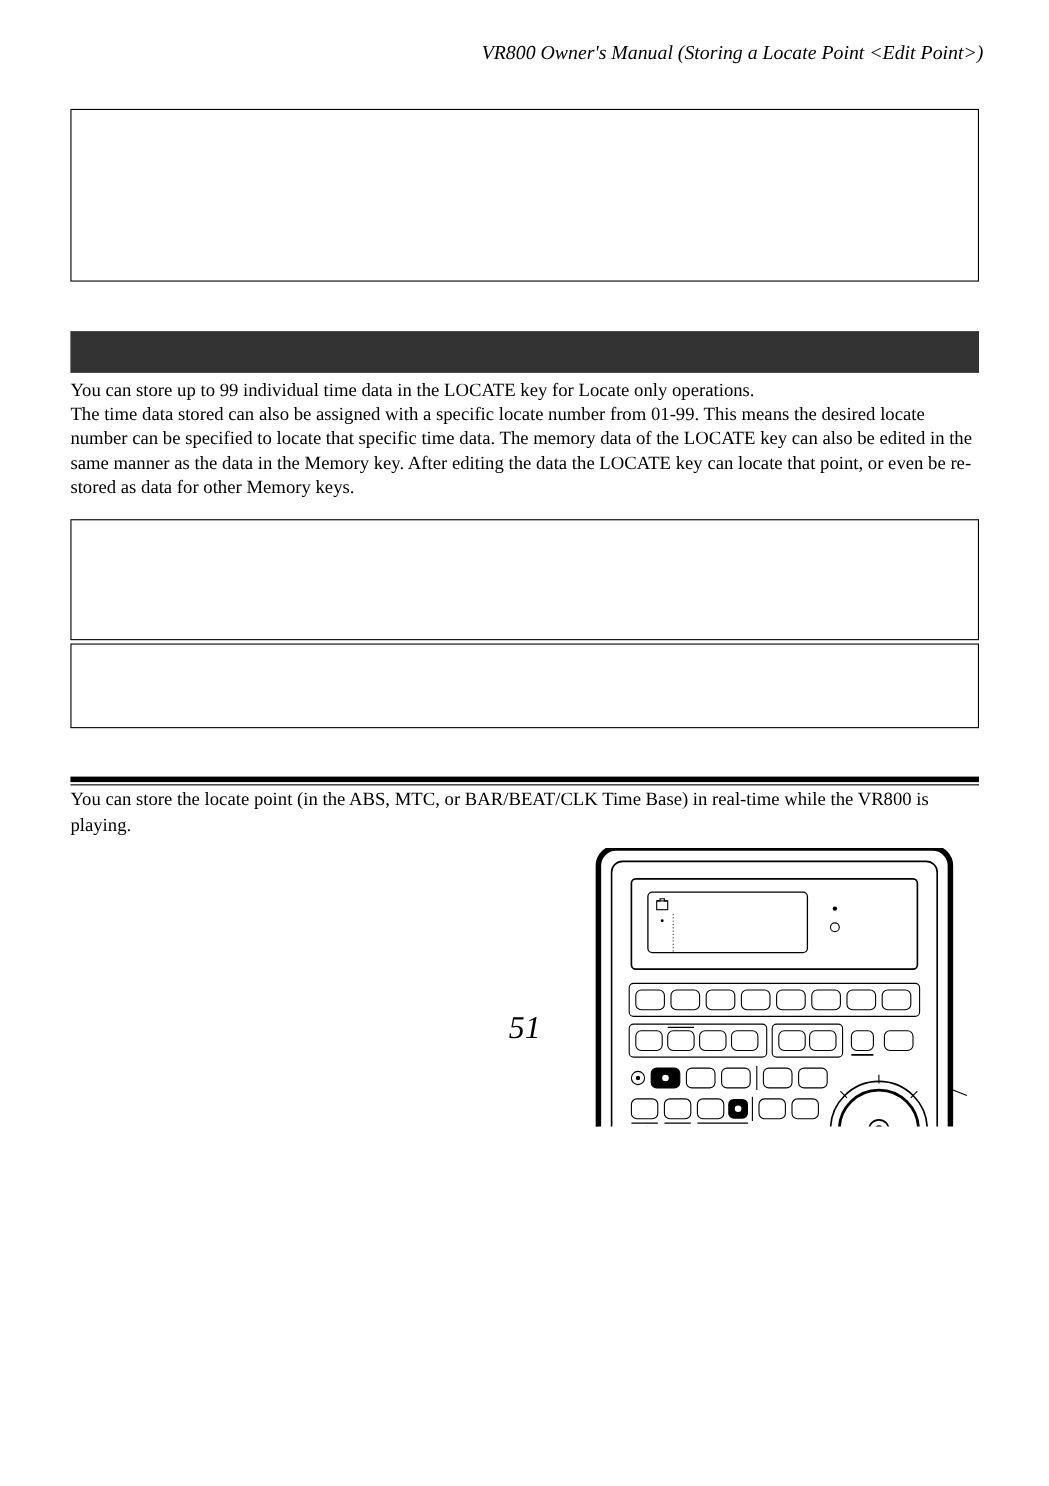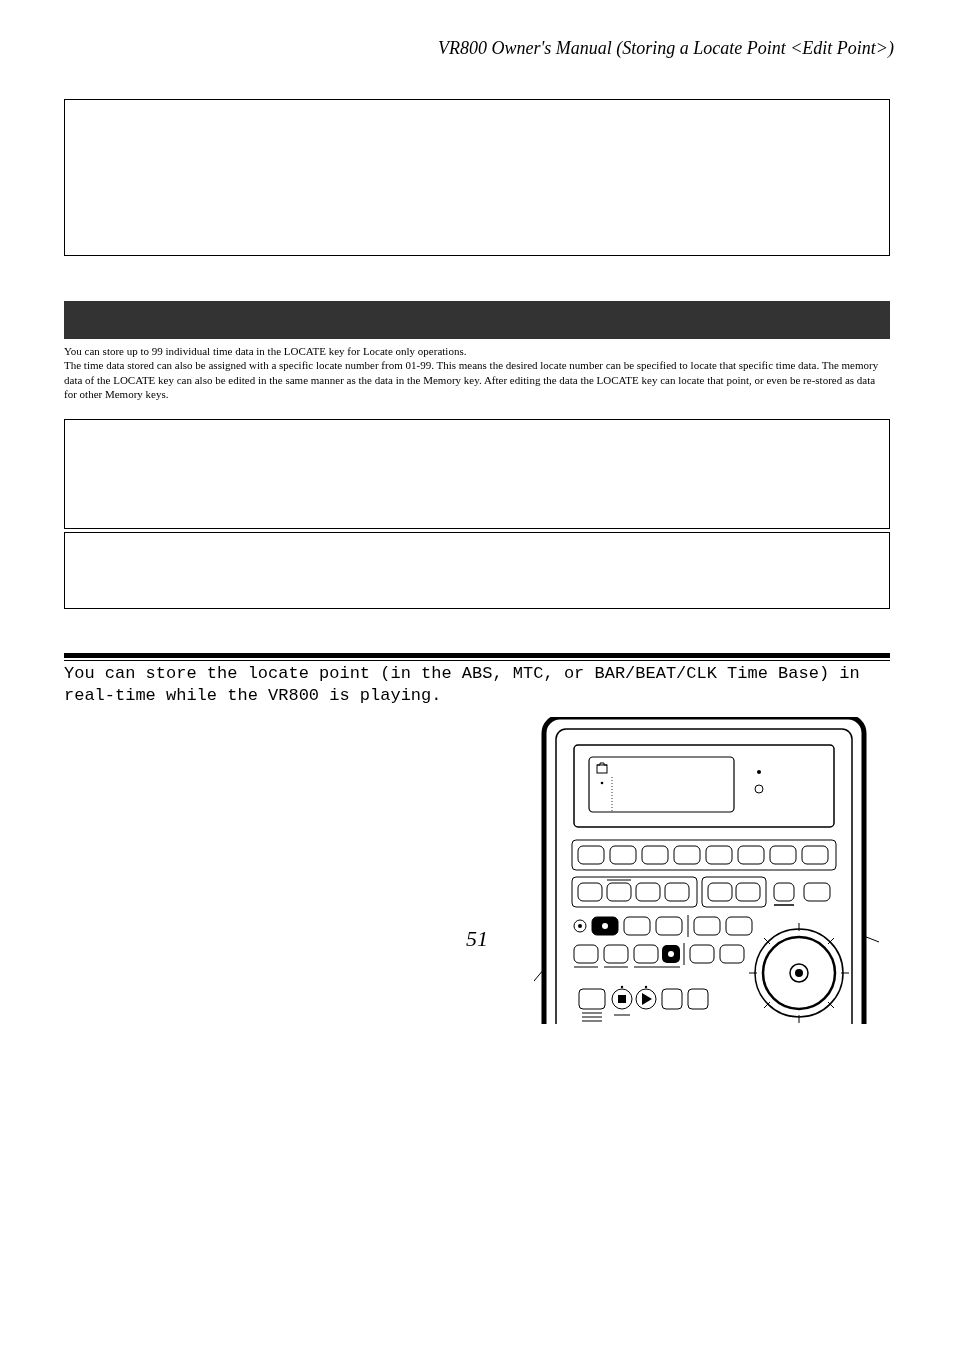--- a/index.html
+++ b/index.html
@@ -27,21 +27,21 @@
       border: 1px solid #000;
       height: 155px;
       margin: 0 4px 45px 4px;
     }
     .dark-bar {
       background: #333;
       height: 38px;
       margin: 0 4px 5px 4px;
     }
     .body-para {
-      font-size: 11px;
+      font-size: 17px;
       line-height: 1.3;
       margin: 5px 4px 0 4px;
     }
     .mid-box-1 {
       border: 1px solid #000;
       height: 108px;
       margin: 18px 4px 3px 4px;
     }
     .mid-box-2 {
       border: 1px solid #000;
@@ -51,36 +51,35 @@
     .thick-rule {
       border-top: 5px solid #000;
       margin: 44px 4px 2px 4px;
     }
     .below-rule {
       border-top: 1px solid #000;
       margin: 0 4px 0 4px;
       padding-top: 2px;
       font-size: 17px;
       line-height: 1.3;
-      font-family: Liberation Mono, monospace;
     }
     .device-wrap {
       display: flex;
       justify-content: flex-end;
       margin-top: 10px;
       position: relative;
     }
     .page-num {
       position: absolute;
       bottom: 72px;
       left: 0;
       right: 0;
       text-align: center;
       font-style: italic;
-      font-size: 22px;
+      font-size: 29px;
       font-family: "Times New Roman", serif;
     }
     
     .device-svg {
       width: 360px;
       height: auto;
     }
   </style>
 </head>
 <body>

